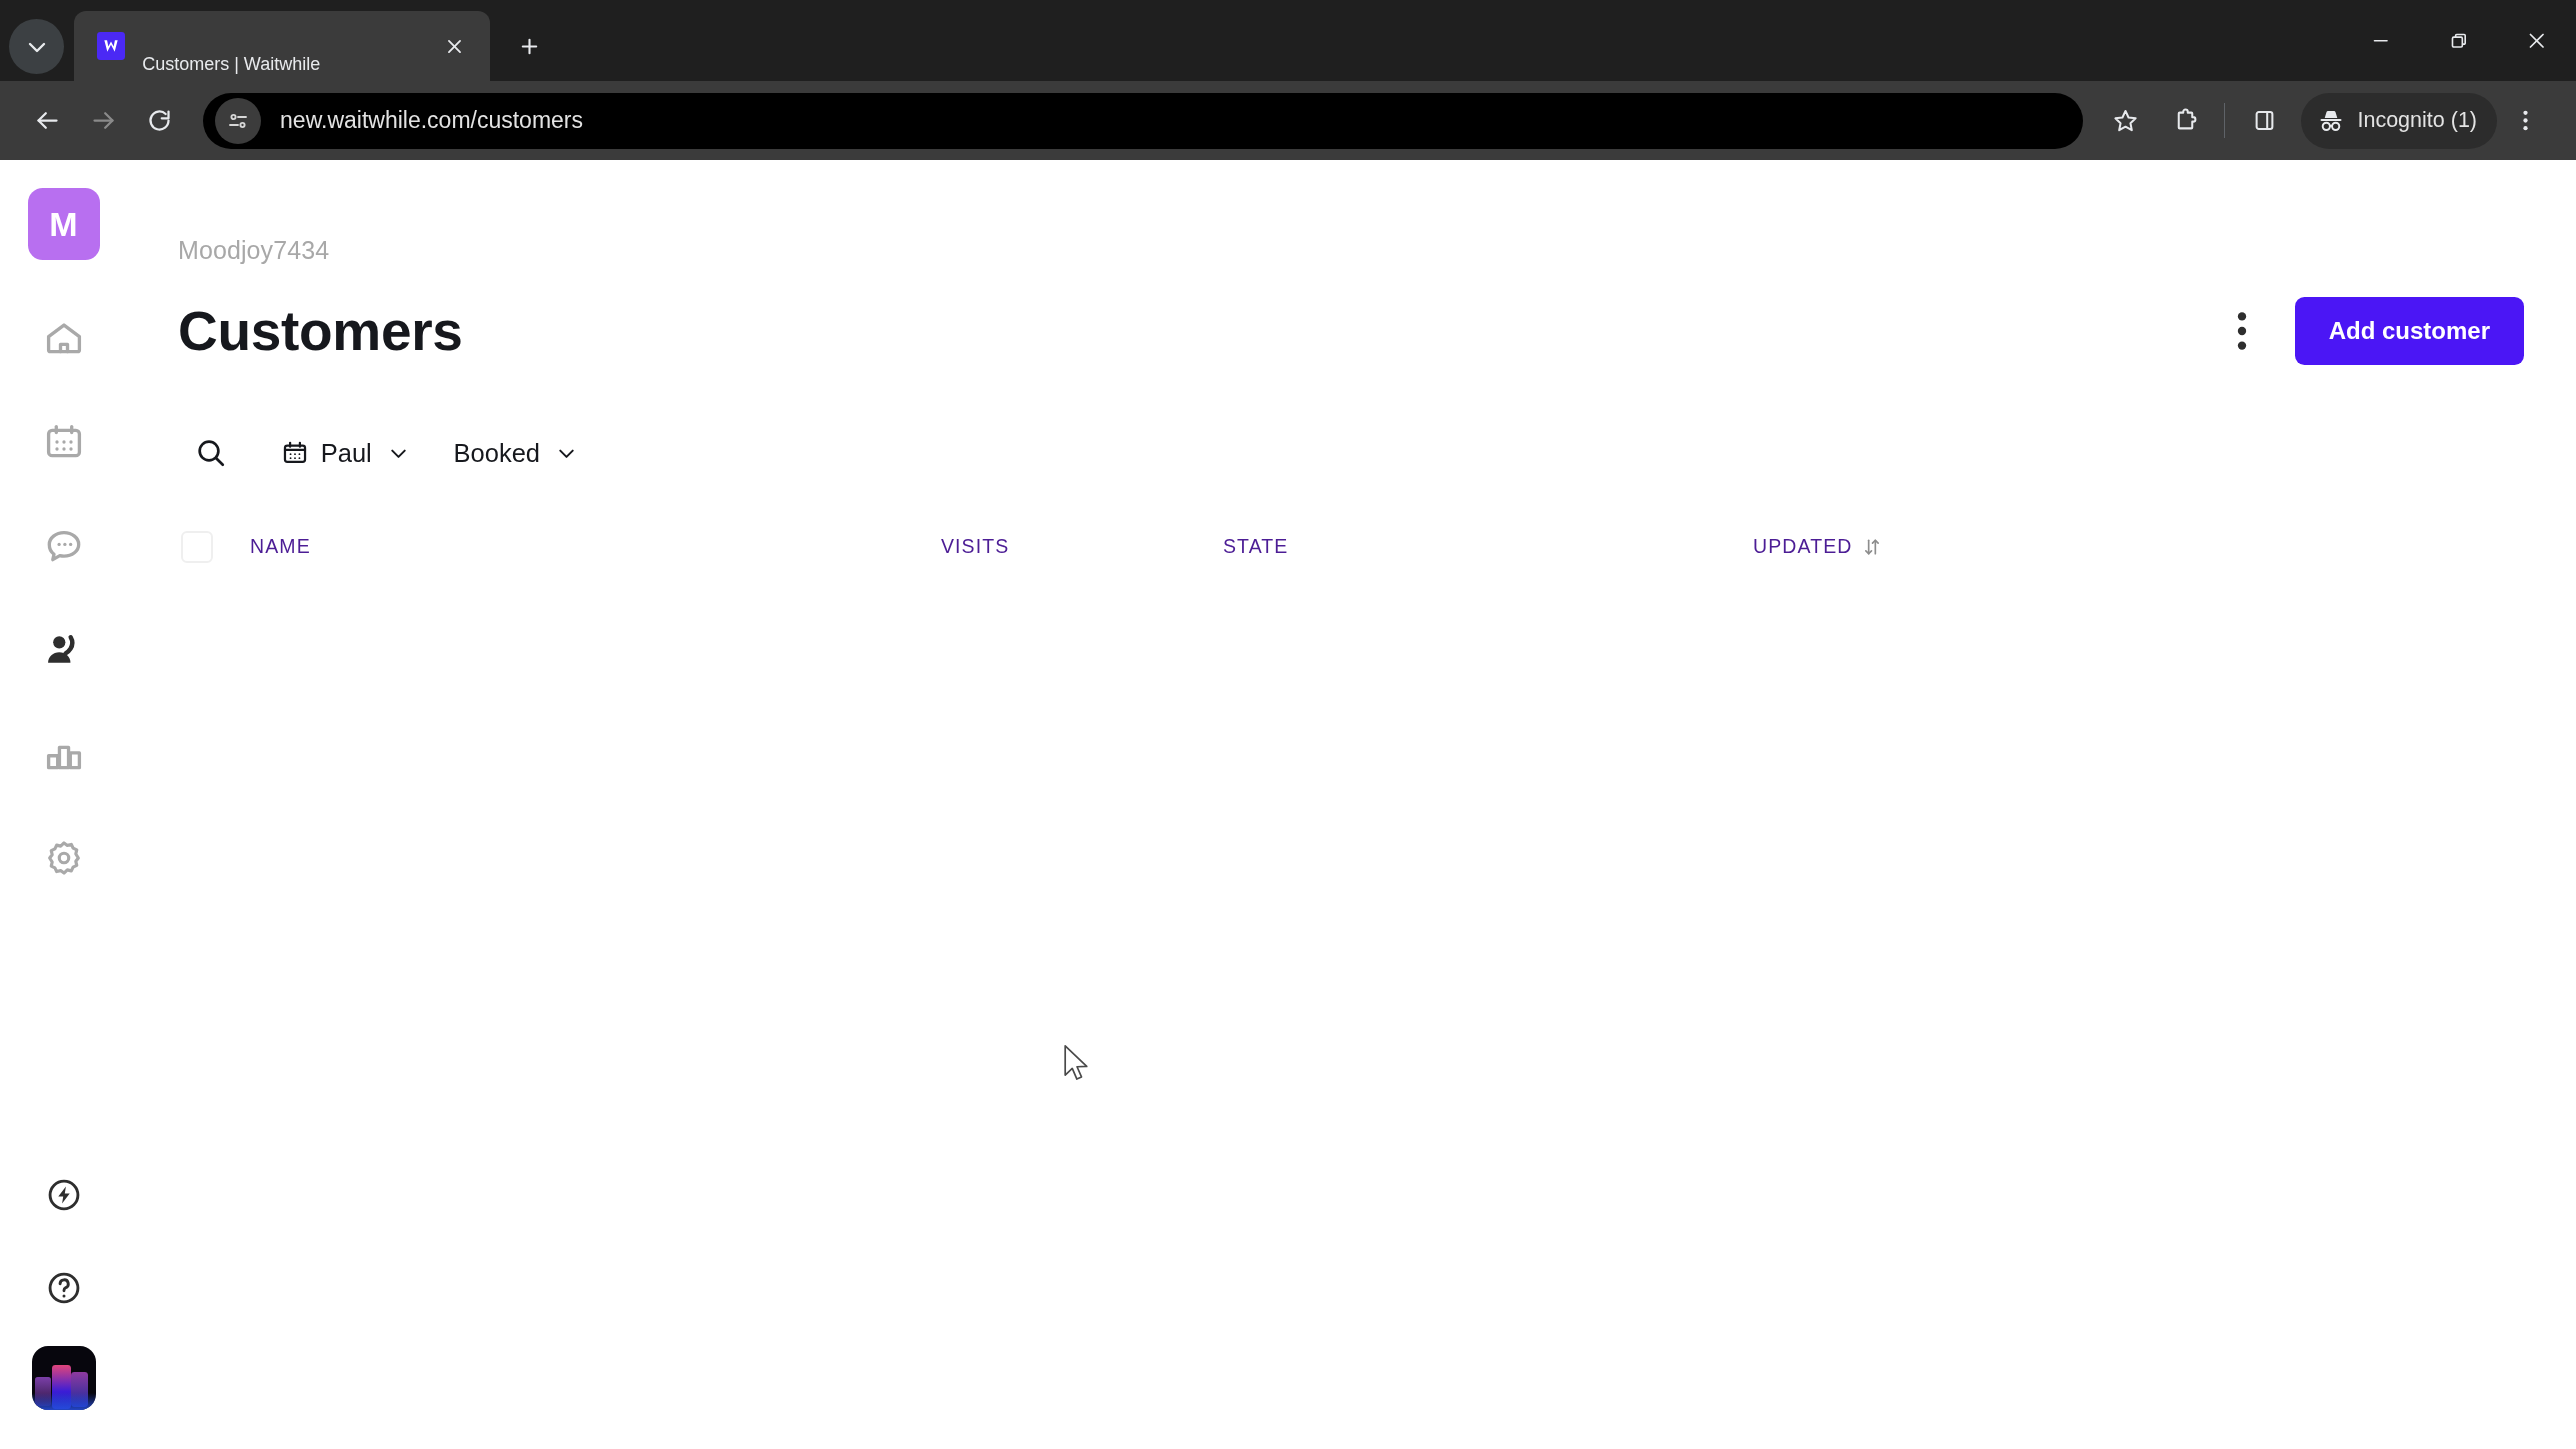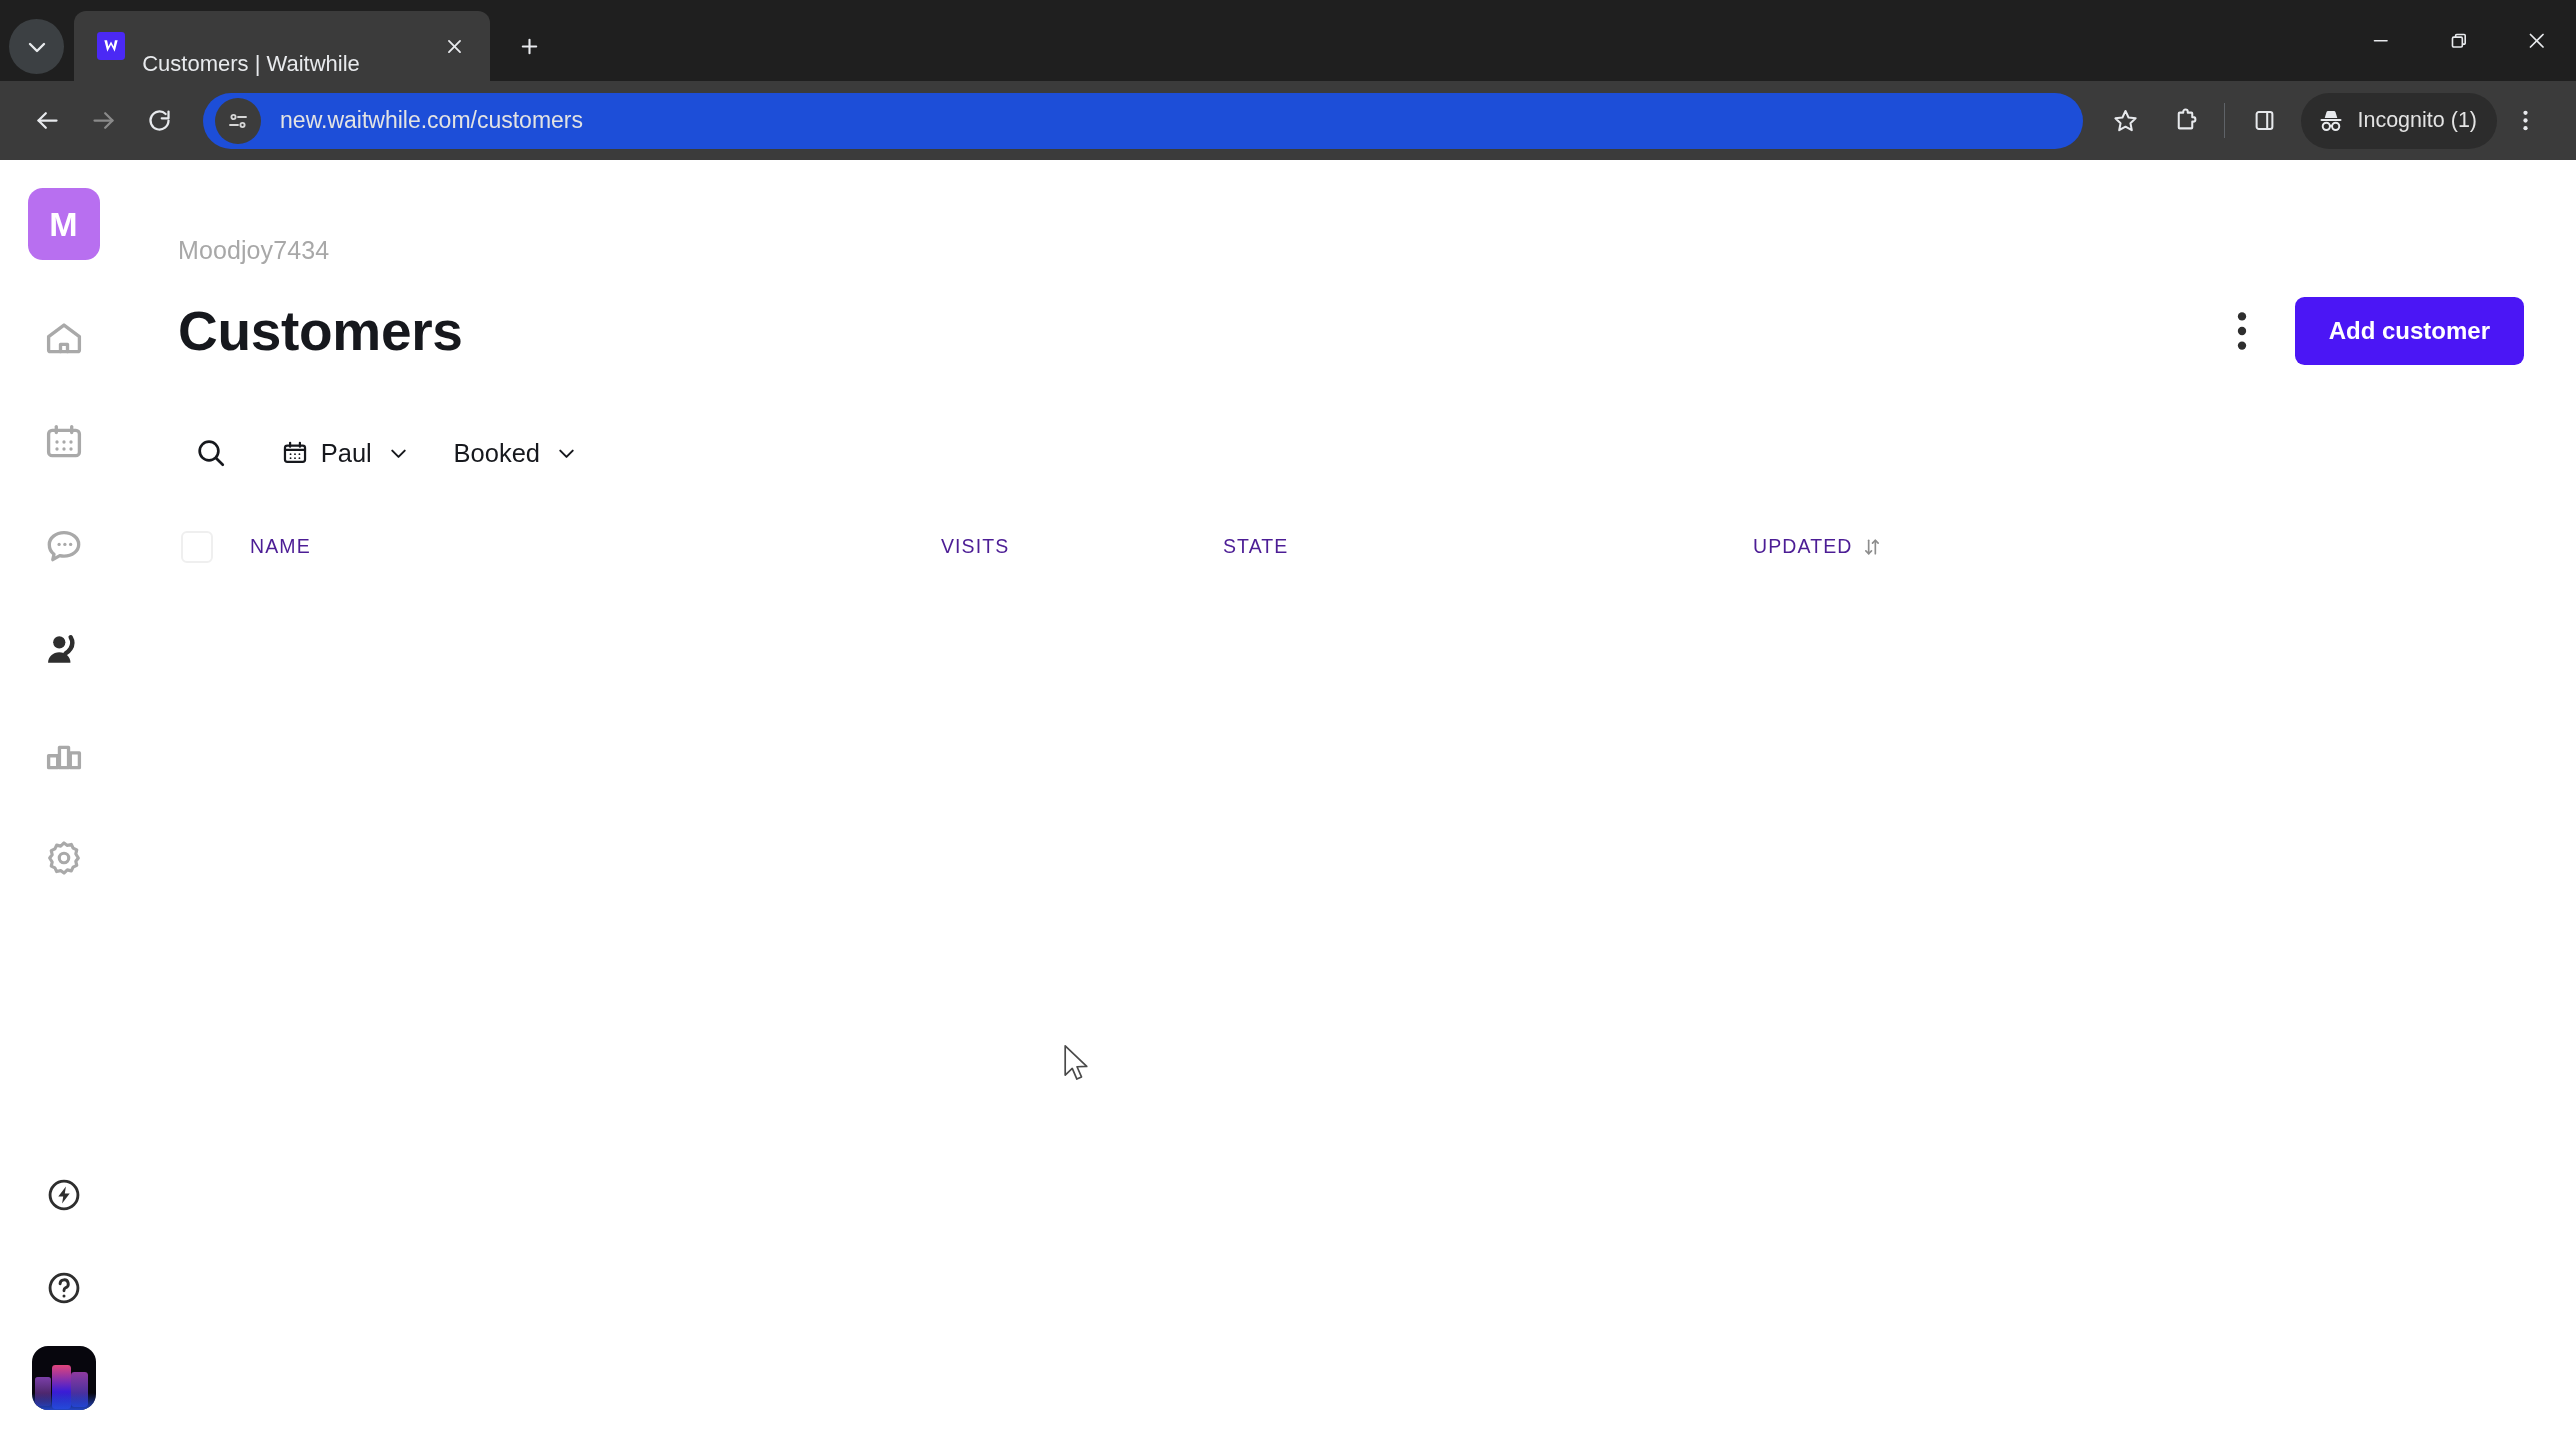--- a/index.html
+++ b/index.html
@@ -46,21 +46,21 @@
   .tab-favicon {
     width: 28px; height: 28px;
     background: #4b29f5;
     border-radius: 3.4px;
     display: flex; align-items: center; justify-content: center;
     flex: 0 0 auto;
   }
   .tab-favicon svg { width: 20px; height: 20px; }
   .tab-title {
     color: #e8eaed;
-    font-size: 22px;
+    font-size: 18px;
     margin-left: 17.4px;
     white-space: nowrap;
     overflow: hidden;
     flex: 1 1 auto;
     margin-top: 36px;
   }
   .tab-close {
     width: 36px; height: 36px;
     border-radius: 18px;
     display: flex; align-items: center; justify-content: center;
@@ -101,21 +101,21 @@
     width: 56px; height: 56px;
     border-radius: 28px;
     display: flex; align-items: center; justify-content: center;
     flex: 0 0 auto;
   }
   .tb-icon-btn svg { width: 27px; height: 27px; }
 
   #omnibox {
     flex: 1 1 auto;
     height: 56px;
-    background: #1d4ed8;
+    background: #000000;
     border-radius: 28px;
     display: flex;
     align-items: center;
     margin: 0 14.8px 0 16px;
     padding: 0 12px 0 6.7px;
     min-width: 0;
   }
   #site-info-btn {
     width: 46px; height: 46px;
     border-radius: 23px;

